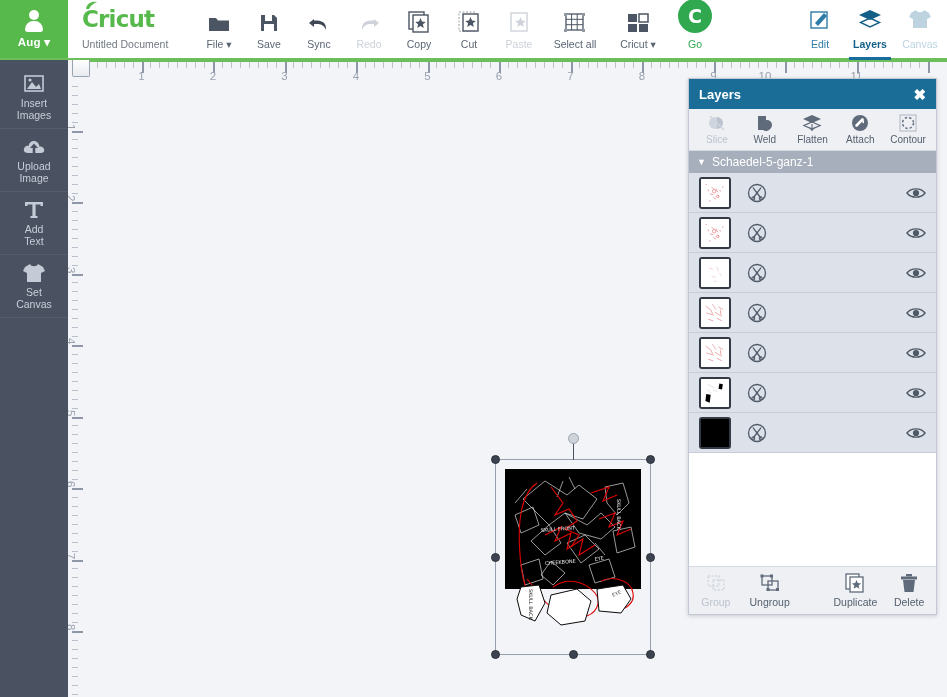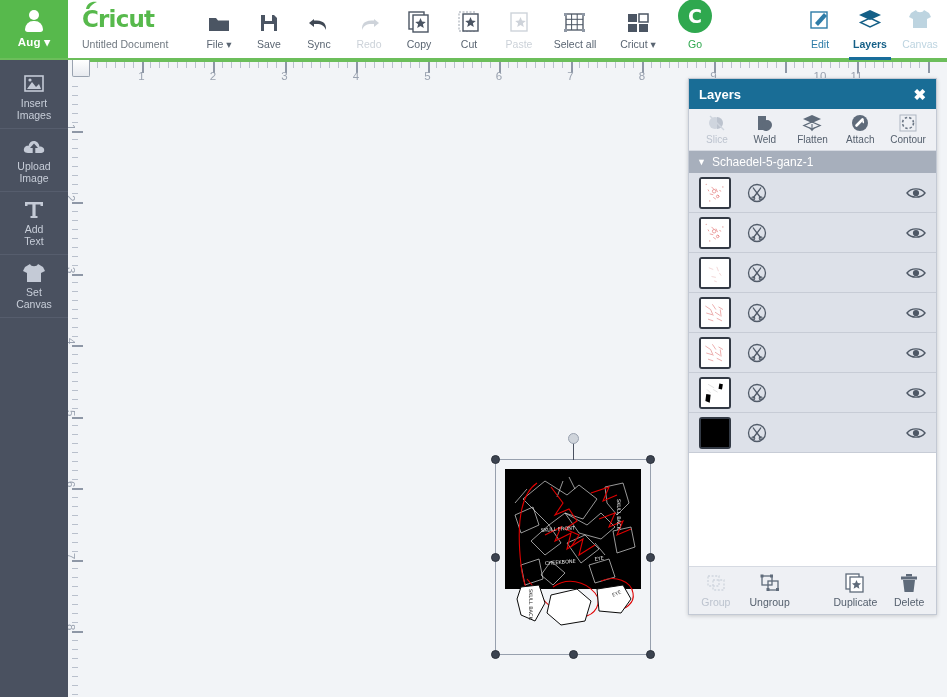--- a/index.html
+++ b/index.html
@@ -550,21 +550,21 @@
       <div class="htick major" style="left: 838px; height: 11px;"></div>
       <div class="hnum" style="left: 51.5px;">1</div>
       <div class="hnum" style="left: 123px;">2</div>
       <div class="hnum" style="left: 194.5px;">3</div>
       <div class="hnum" style="left: 266px;">4</div>
       <div class="hnum" style="left: 337.5px;">5</div>
       <div class="hnum" style="left: 409px;">6</div>
       <div class="hnum" style="left: 480.5px;">7</div>
       <div class="hnum" style="left: 552px;">8</div>
       <div class="hnum" style="left: 623.5px;">9</div>
-      <div class="hnum" style="left: 730px; text-align: center;">10</div>
+      <div class="hnum" style="left: 675px; text-align: center;">10</div>
       <div class="hnum" style="left: 766.5px;">11</div>
     </div>
   <div class="vruler" id="vruler">
       <div class="vtick" style="top: 3.8125px; width: 6px;"></div>
       <div class="vtick" style="top: 12.75px; width: 6px;"></div>
       <div class="vtick" style="top: 21.6875px; width: 6px;"></div>
       <div class="vtick" style="top: 30.625px; width: 6px;"></div>
       <div class="vtick" style="top: 39.5625px; width: 6px;"></div>
       <div class="vtick major" style="top: 48.5px; width: 11px;"></div>
       <div class="vtick" style="top: 57.4375px; width: 6px;"></div>

